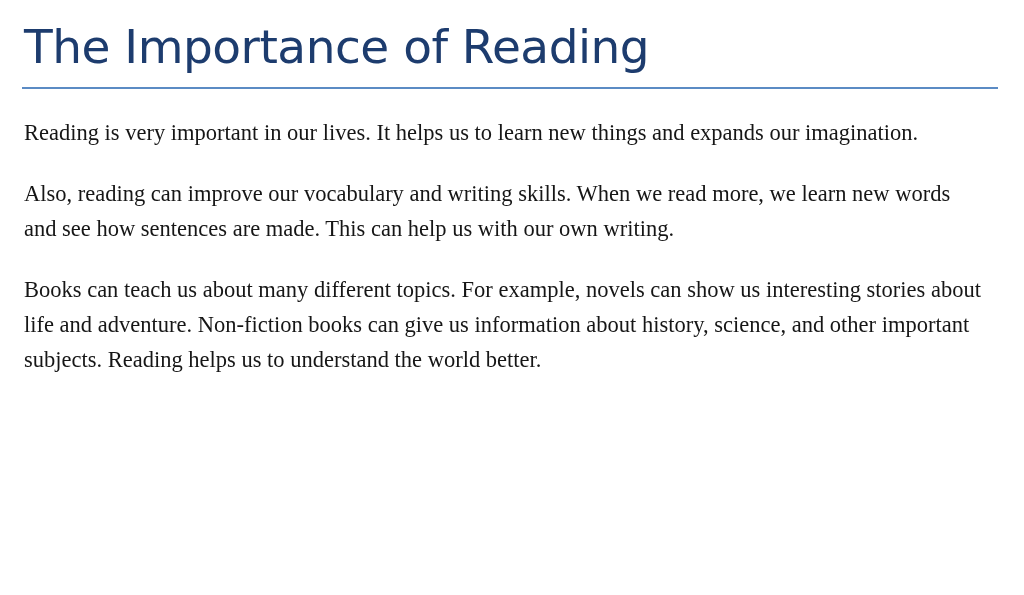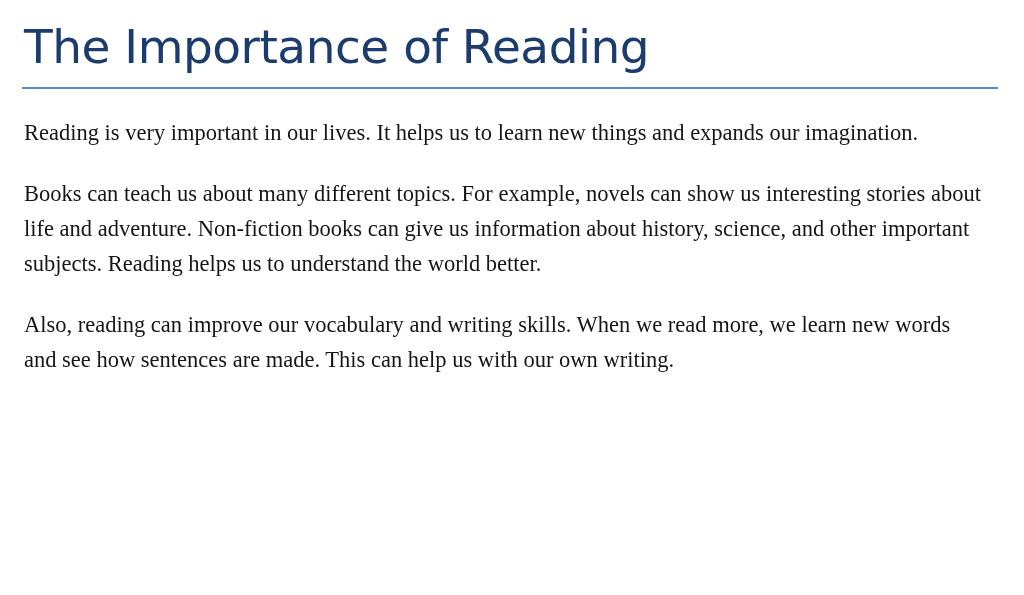--- a/index.html
+++ b/index.html
@@ -56,17 +56,17 @@
 <body>
 
 <div class="page">
 
   <h1 class="doc-title">The Importance of Reading</h1>
 
   <div class="title-rule"></div>
 
   <div class="body-copy">
     <p class="para">Reading is very important in our lives. It helps us to learn new things and expands our imagination.</p>
+    <p class="para">Also, reading can improve our vocabulary and writing skills. When we read more, we learn new words and see how sentences are made. This can help us with our own writing.</p>
     <p class="para">Books can teach us about many different topics. For example, novels can show us interesting stories about life and adventure. Non-fiction books can give us information about history, science, and other important subjects. Reading helps us to understand the world better.</p>
-    <p class="para">Also, reading can improve our vocabulary and writing skills. When we read more, we learn new words and see how sentences are made. This can help us with our own writing.</p>
   </div>
 
 </div>
 
 </body></html>

